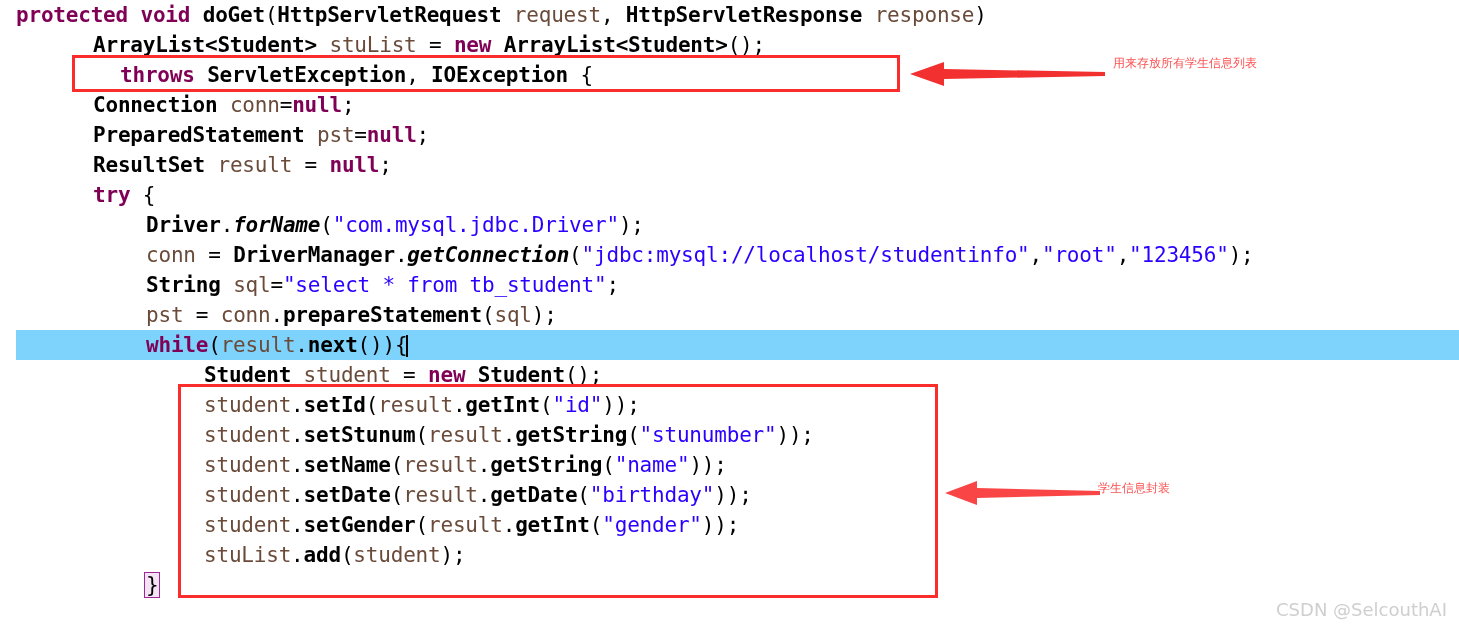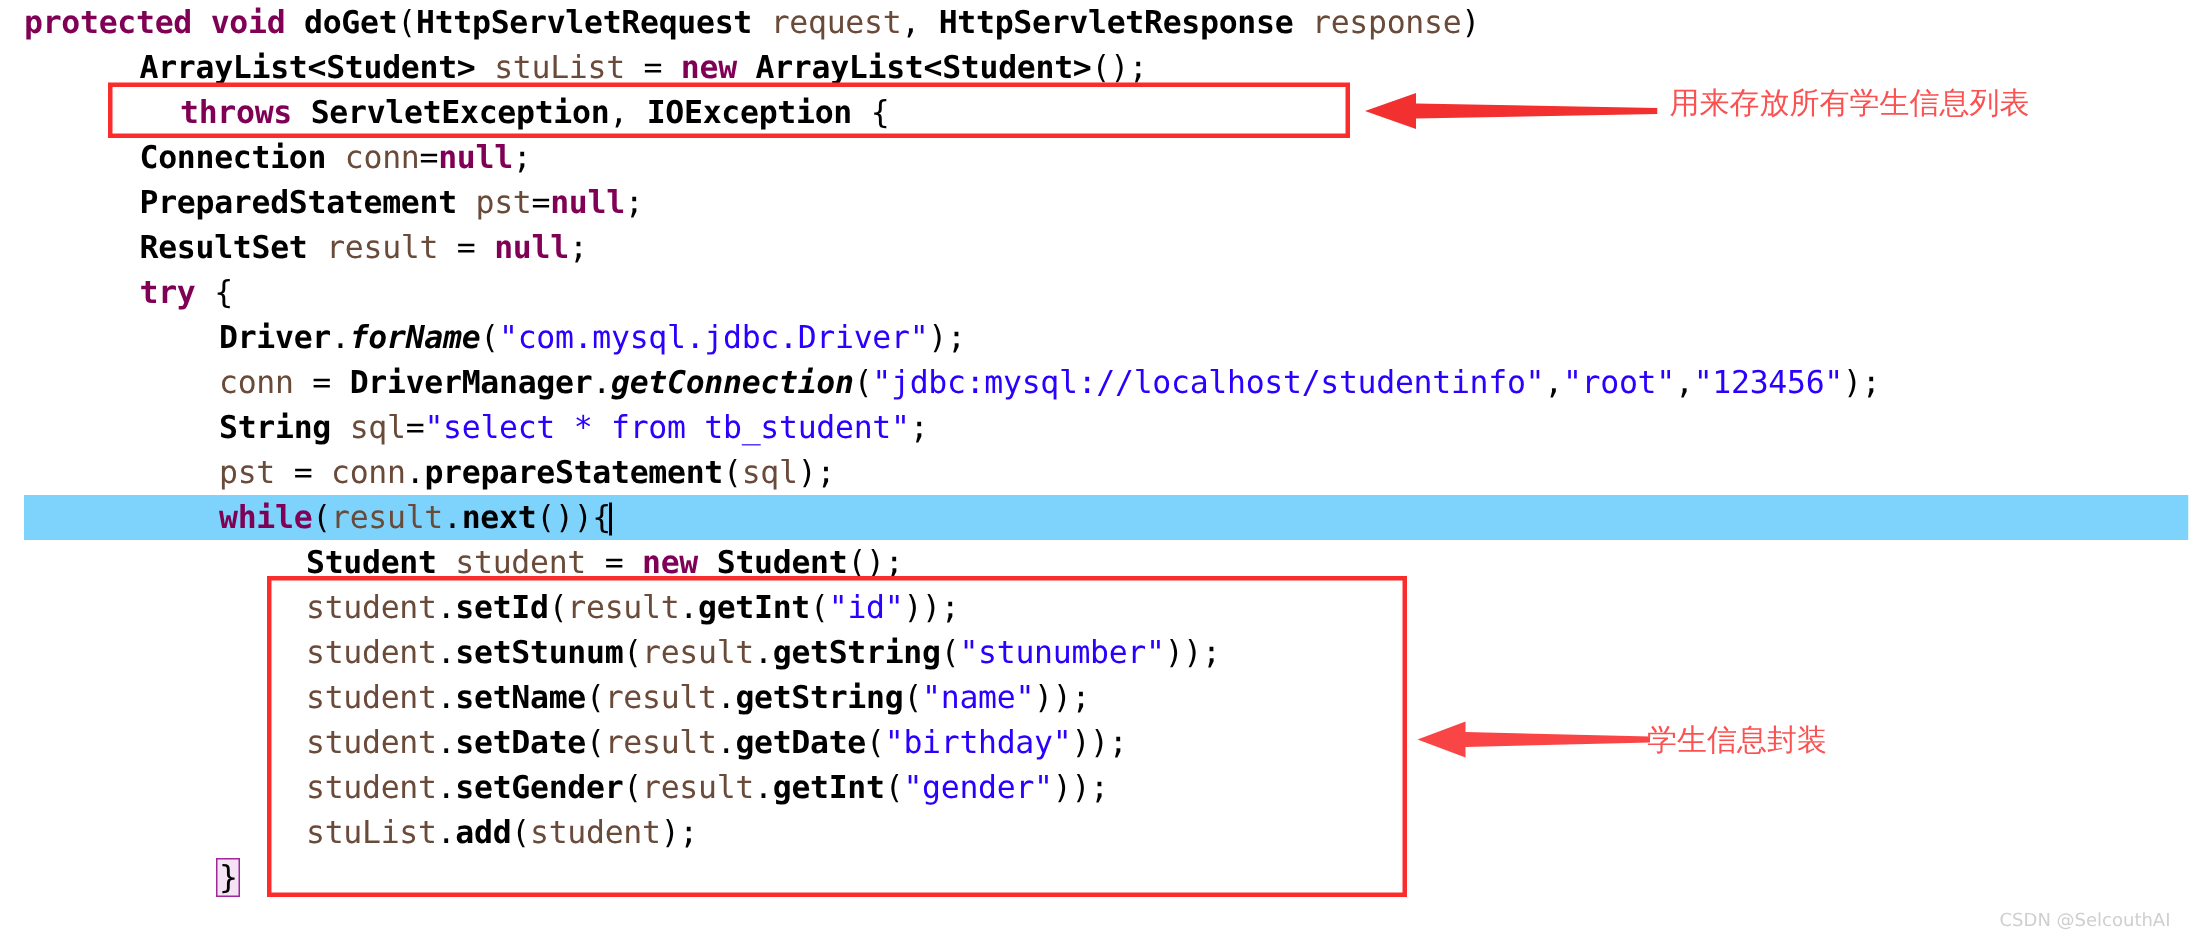--- a/index.html
+++ b/index.html
@@ -82,34 +82,34 @@
   
   .arrow { position: absolute; }
   #arrow1 { left: 910px; top: 59px;  width: 195px; height: 30px; }
   #arrow2 { left: 945px; top: 478px; width: 155px; height: 30px; }
 
   
   .annolabel {
     position: absolute;
     color: #fb5151;
     font-family: "DejaVu Sans", "Liberation Sans", sans-serif;
-    font-size: 20px;
+    font-size: 12px;
     white-space: nowrap;
   }
   #label1 { left: 1113px; top: 55px; }
   #label2 { left: 1098px; top: 480px; }
 
   
   #watermark {
     position: absolute;
     right: 12px;
     bottom: 5px;
     color: #cfcfcf;
     font-family: "DejaVu Sans", "Liberation Sans", sans-serif;
-    font-size: 12px;
+    font-size: 18px;
     white-space: nowrap;
   }
 </style>
 </head>
 <body>
 
 <div id="screen">
 
   <div id="code">
 

